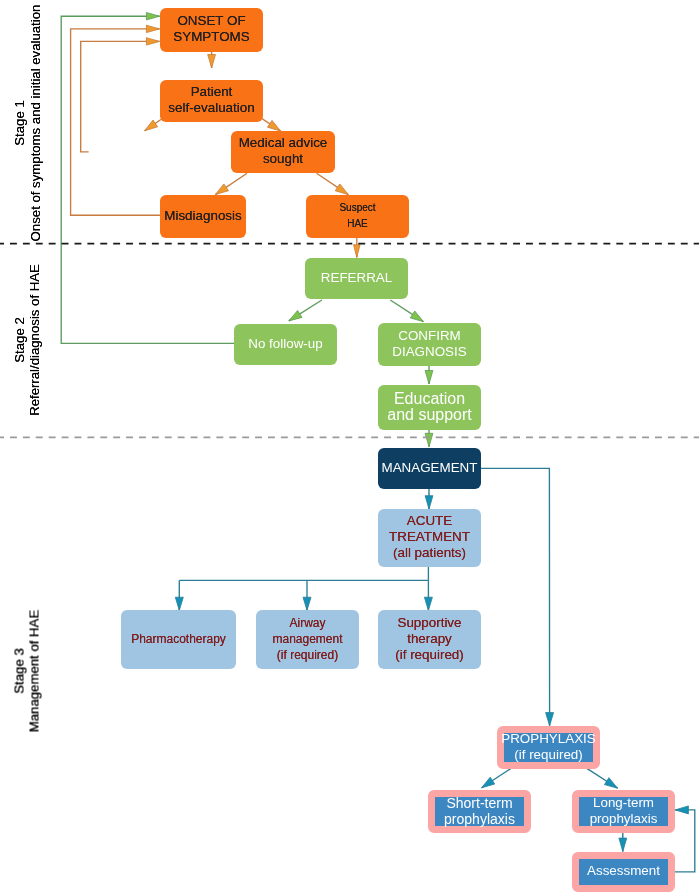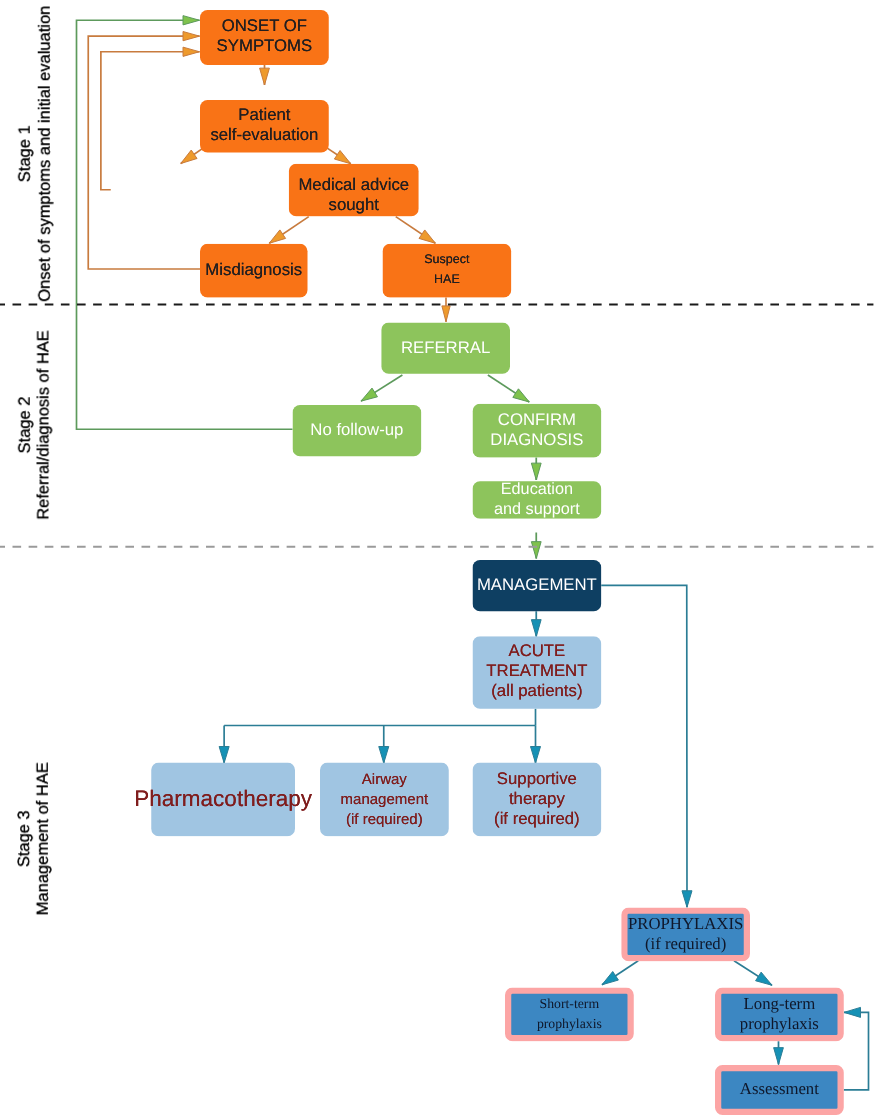--- a/index.html
+++ b/index.html
@@ -9,21 +9,21 @@
   svg.layer{position:absolute;left:0;top:0;width:699px;height:895px;}
   .box{position:absolute;box-sizing:border-box;display:flex;flex-direction:column;
        align-items:center;justify-content:center;text-align:center;border-radius:6px;}
   .box span{display:block;white-space:nowrap;position:relative;top:-1px;}
   .box{transform:translateZ(0);will-change:transform;}
   .orange span,.lblue span{text-shadow:0 0 0.4px currentColor;}
   .orange{background:#f97316;color:#231f20;}
   .green{background:#8DC45C;color:#ffffff;}
   .navy{background:#0E3F62;color:#ffffff;}
   .lblue{background:#A0C5E2;color:#7f1d1d;}
-  .mblue{background:#3C87C2;color:#0f172a;border:5px solid #fca5a5;font-family:Liberation Serif, serif;}
+  .mblue{background:#3C87C2;color:#ffffff;border:7px solid #fca5a5;}
   .stagelab{position:absolute;white-space:nowrap;color:#000000;font-size:13.2px;
             transform-origin:50% 50%;transform:rotate(-90deg) translateZ(0);will-change:transform;
             text-shadow:0 0 0.4px currentColor;
             display:flex;align-items:center;justify-content:center;}
 </style>
 </head>
 <body>
 
 <div id="stage">
 
@@ -91,21 +91,21 @@
     <span>ONSET OF</span>
     <span>SYMPTOMS</span>
   </div>
 
   <div class="box orange" style="left:160px;top:68px;width:103px;height:42px;font-size:13.4px;line-height:16px;margin-top:12px;">
     <span>Patient</span>
     <span>self-evaluation</span>
   </div>
 
 
-  <div class="box orange" style="left:231px;top:131px;width:104px;height:42px;font-size:13.4px;line-height:16px;justify-content:flex-end;">
+  <div class="box orange" style="left:231px;top:131px;width:104px;height:42px;font-size:13.4px;line-height:16px;">
     <span>Medical advice</span>
     <span>sought</span>
   </div>
 
   <div class="box orange" style="left:160px;top:195px;width:86px;height:43px;font-size:13.4px;line-height:16px;">
     <span>Misdiagnosis</span>
   </div>
 
   <div class="box orange" style="left:306px;top:195px;width:103px;height:43px;font-size:10px;line-height:16px;">
     <span>Suspect</span>
@@ -118,57 +118,57 @@
 
   <div class="box green" style="left:234px;top:324px;width:103px;height:41px;font-size:13.4px;line-height:16px;">
     <span>No follow-up</span>
   </div>
 
   <div class="box green" style="left:378px;top:323px;width:103px;height:43px;font-size:13.4px;line-height:16px;">
     <span>CONFIRM</span>
     <span>DIAGNOSIS</span>
   </div>
 
-  <div class="box green" style="left:378px;top:385px;width:103px;height:30px;font-size:13px;line-height:16px;">
+  <div class="box green" style="left:378px;top:385px;width:103px;height:45px;font-size:16px;line-height:16px;">
     <span>Education</span>
     <span>and support</span>
   </div>
 
   <div class="box navy" style="left:378px;top:448px;width:103px;height:41px;font-size:13.4px;line-height:16px;">
     <span>MANAGEMENT</span>
   </div>
 
   <div class="box lblue" style="left:378px;top:509px;width:103px;height:58px;font-size:13.4px;line-height:16px;">
     <span>ACUTE</span>
     <span>TREATMENT</span>
     <span>(all patients)</span>
   </div>
 
-  <div class="box lblue" style="left:121px;top:610px;width:115px;height:59px;font-size:18px;line-height:16px;">
+  <div class="box lblue" style="left:121px;top:610px;width:115px;height:59px;font-size:12px;line-height:16px;">
     <span>Pharmacotherapy</span>
   </div>
 
   <div class="box lblue" style="left:256px;top:610px;width:103px;height:59px;font-size:12px;line-height:16px;">
     <span>Airway</span>
     <span>management</span>
     <span>(if required)</span>
   </div>
 
   <div class="box lblue" style="left:378px;top:610px;width:103px;height:59px;font-size:13.4px;line-height:16px;">
     <span>Supportive</span>
     <span>therapy</span>
     <span>(if required)</span>
   </div>
 
   <div class="box mblue" style="left:497px;top:726px;width:103px;height:43px;font-size:13.4px;line-height:16px;">
     <span>PROPHYLAXIS</span>
     <span>(if required)</span>
   </div>
 
-  <div class="box mblue" style="left:404px;top:790px;width:103px;height:43px;font-size:11px;line-height:16px;">
+  <div class="box mblue" style="left:428px;top:790px;width:103px;height:43px;font-size:14px;line-height:16px;">
     <span>Short-term</span>
     <span>prophylaxis</span>
   </div>
 
   <div class="box mblue" style="left:572px;top:790px;width:103px;height:43px;font-size:13.4px;line-height:16px;">
     <span>Long-term</span>
     <span>prophylaxis</span>
   </div>
 
   <div class="box mblue" style="left:572px;top:852px;width:103px;height:40px;font-size:13.4px;line-height:16px;">

